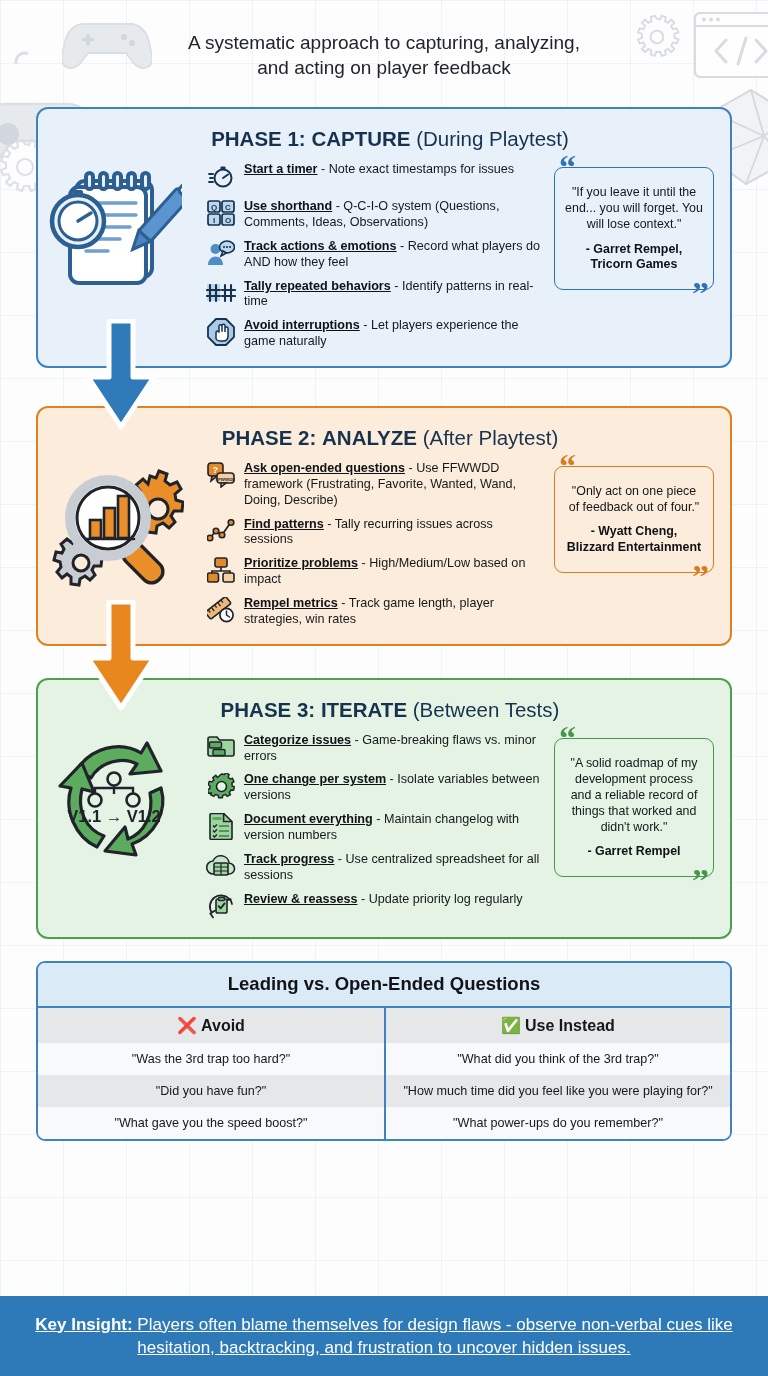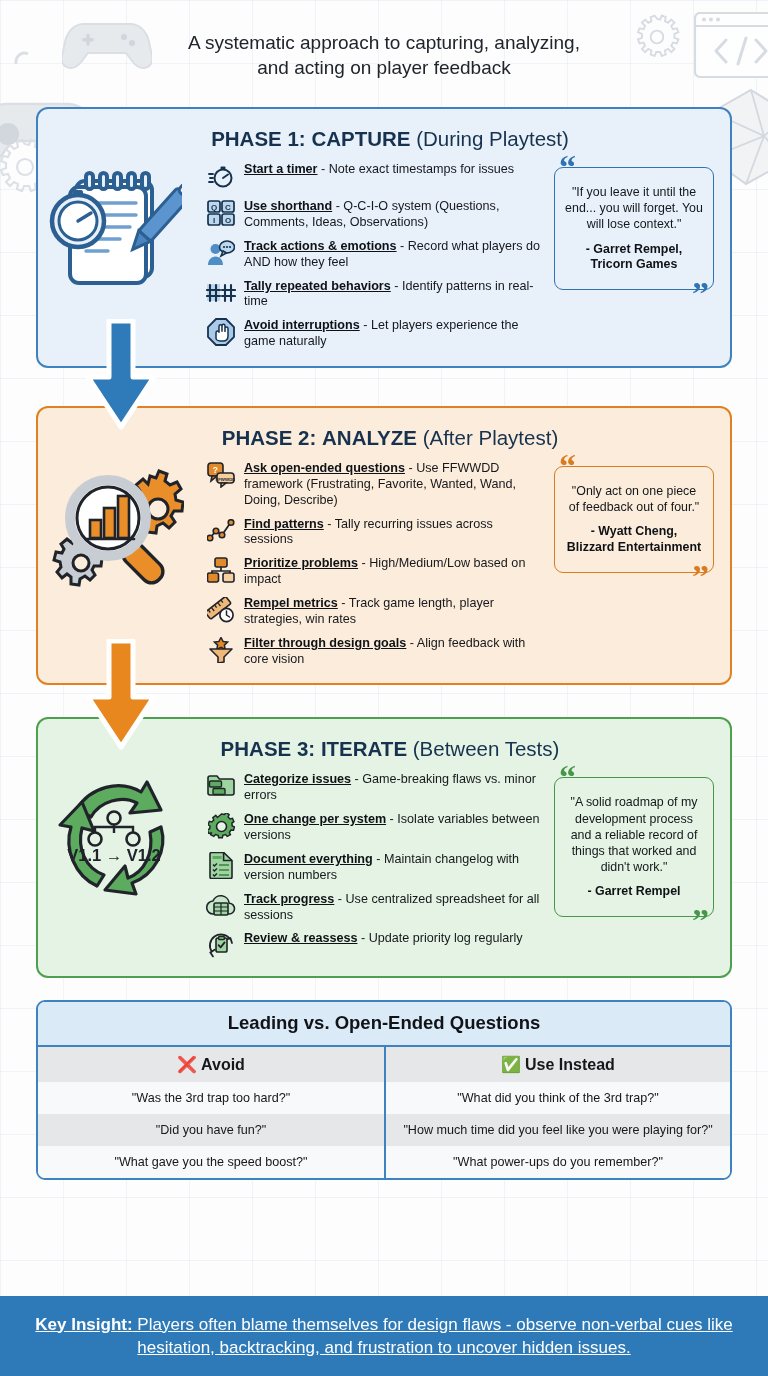--- a/index.html
+++ b/index.html
@@ -382,29 +382,20 @@
                   <g stroke="#20242a" stroke-width="1.3">
                     <path d="M3 6v3.4M7 6v4.6M11 6v3.4M15 6v4.6M19 6v3.4"></path>
                   </g>
                 </g>
                 <circle cx="19.5" cy="18" r="6.6" fill="#fff" stroke="#20242a" stroke-width="1.7"></circle>
                 <path d="M19.5 18v-4M19.5 18l3 2" stroke="#20242a" stroke-width="1.5" stroke-linecap="round"></path>
               </svg>
           </span>
           <span class="b-text"><strong>Rempel metrics</strong><span> - Track game length, player strategies, win rates</span></span>
         </div>
-        <div class="bullet">
-          <span class="b-icon">
-            <svg width="26" height="26" viewBox="0 0 26 26">
-                <path d="M13 0.5l2.2 4 4.4.6-3.2 3 .8 4.4-4.2-2.2-4.2 2.2.8-4.4-3.2-3 4.4-.6z" fill="#e08a2c" stroke="#20242a" stroke-width="1.5"></path>
-                <path d="M2 12h22l-8 8v5l-6 1v-6z" fill="#f0b878" stroke="#20242a" stroke-width="1.6" stroke-linejoin="round"></path>
-              </svg>
-          </span>
-          <span class="b-text"><strong>Filter through design goals</strong><span> - Align feedback with core vision</span></span>
-        </div>
       </div>
 
       <div class="quote orange">
         <span class="qmark open">“</span>
         <span class="qmark close">”</span>
         <div class="q-text">"Only act on one piece of feedback out of four."</div>
         <div class="q-attr">
           <div>- Wyatt Cheng,</div>
           <div>Blizzard Entertainment</div>
         </div>

